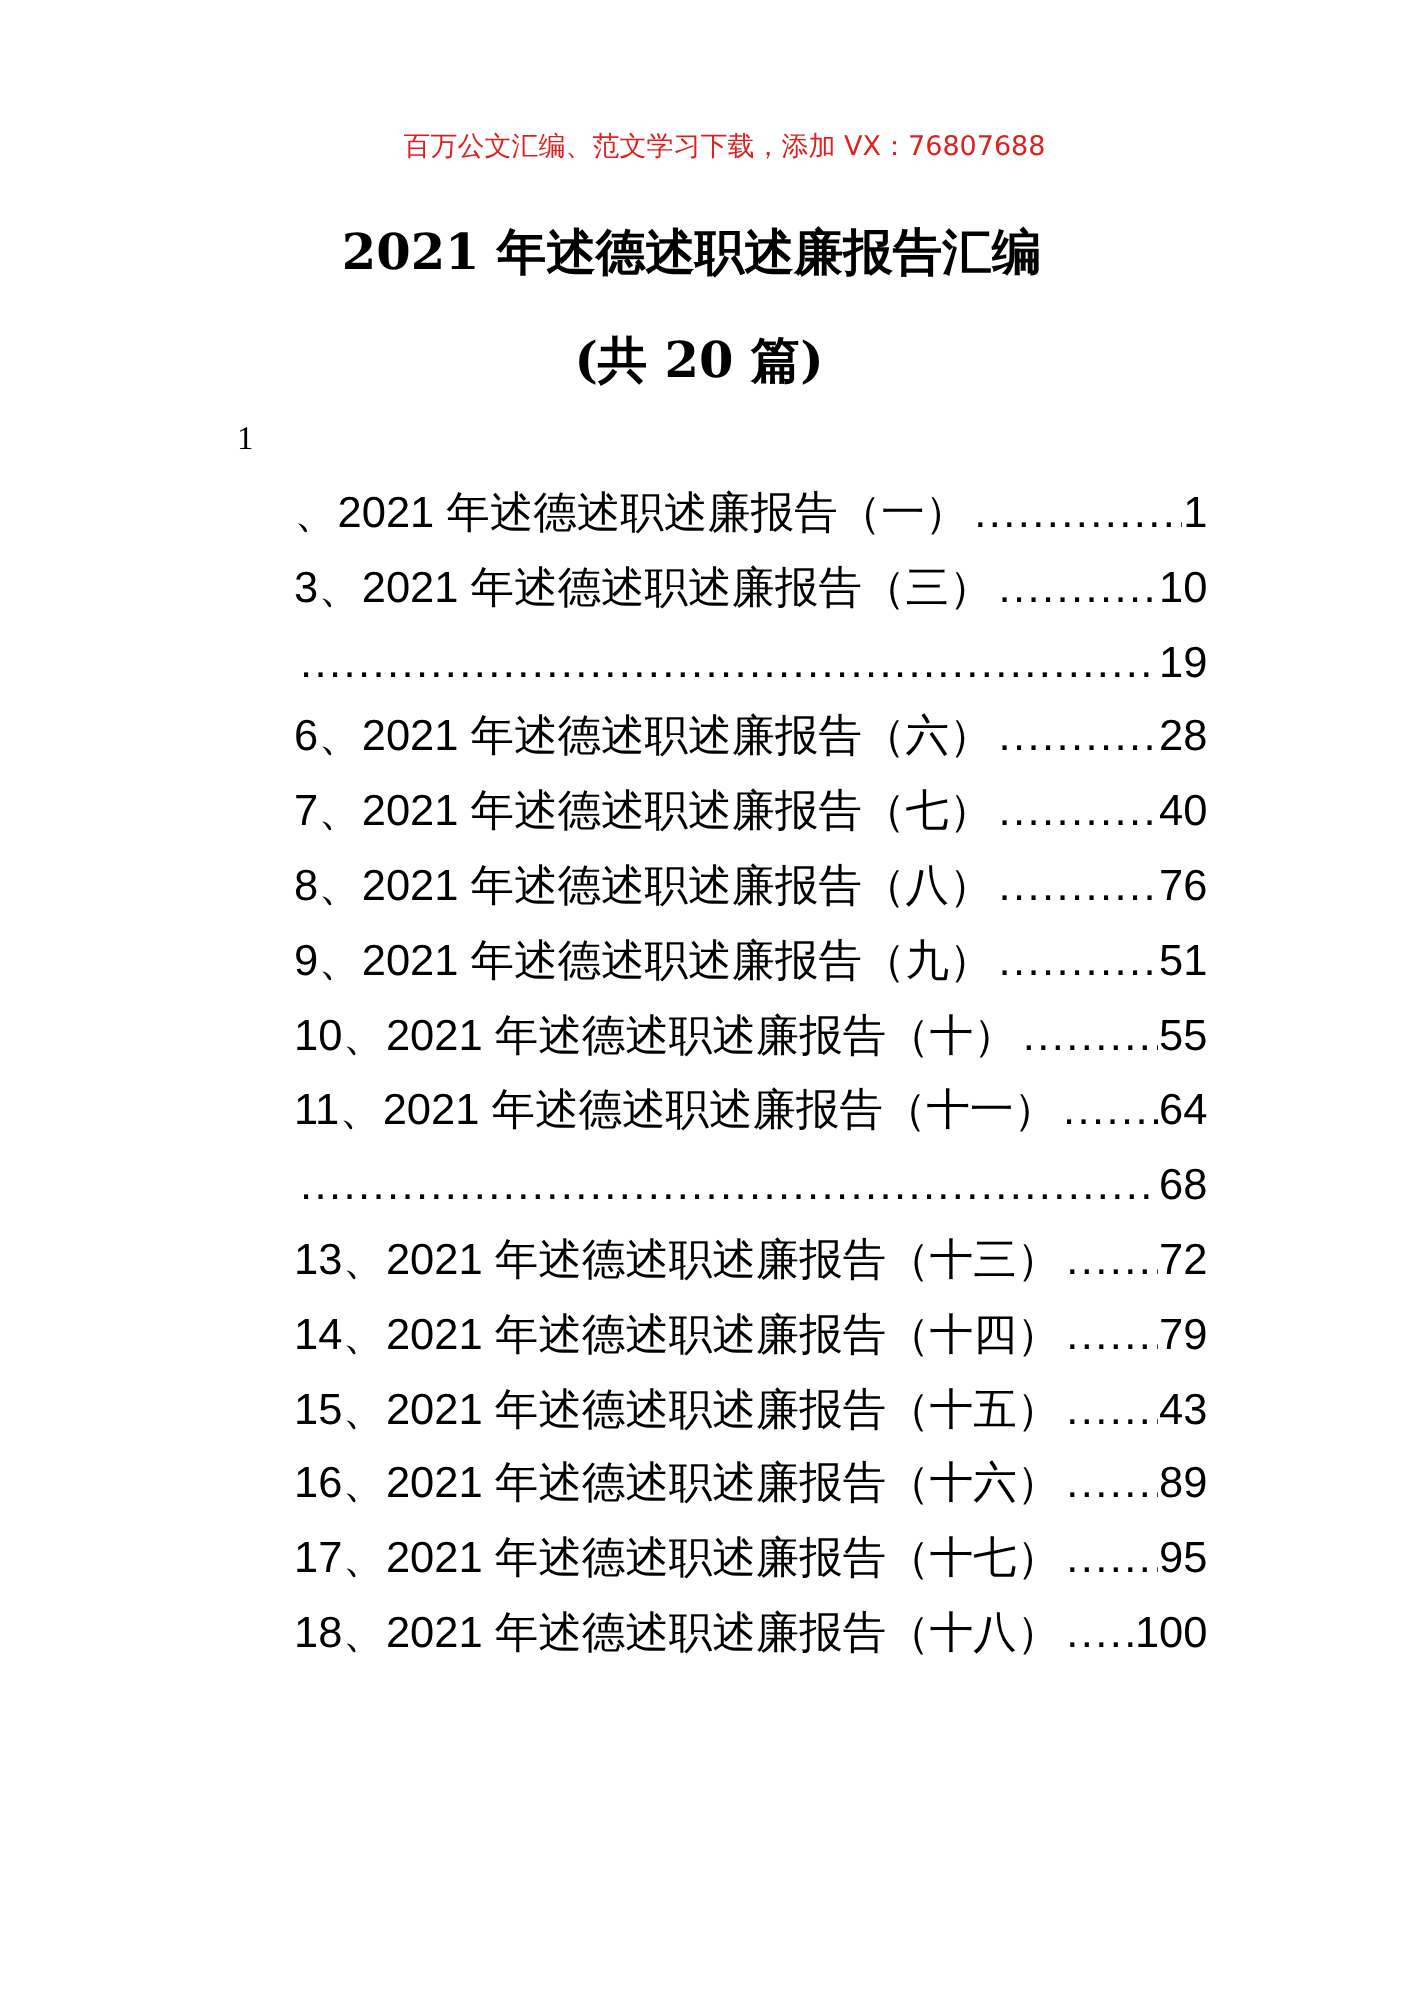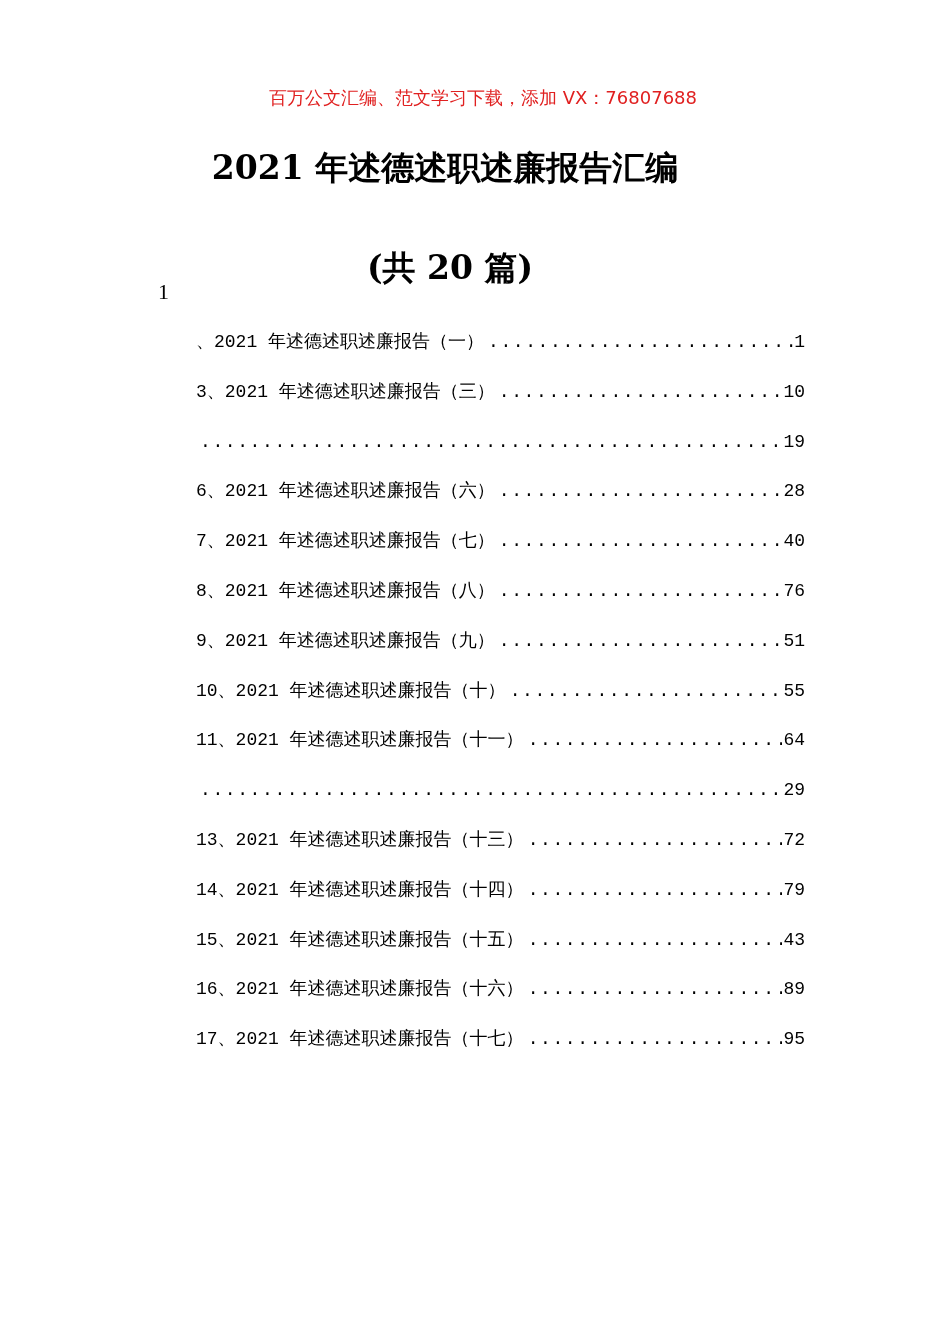--- a/index.html
+++ b/index.html
@@ -23,31 +23,31 @@
       text-align: center;
       font-family: "DejaVu Sans", sans-serif;
       font-size: 18px;
       color: #e02020;
       letter-spacing: 0px;
       line-height: 28px;
       white-space: nowrap;
     }
     .title {
       position: absolute;
-      left: 0;
+      left: 16px;
       width: 890px;
       text-align: center;
       font-family: "DejaVu Serif", serif;
       font-weight: bold;
       font-size: 33px;
       line-height: 44px;
       white-space: nowrap;
     }
     .title.line1 { top: 146px; }
-    .title.line2 { top: 218px; width: 900px; margin-top: 28px; }
+    .title.line2 { top: 218px; width: 900px; }
     .stray-number {
       position: absolute;
       top: 278px;
       left: 158px;
       font-family: "Liberation Serif", serif;
       font-size: 22px;
       line-height: 28px;
     }
     .toc {
       position: absolute;
@@ -55,22 +55,22 @@
       left: 196px;
       width: 609px;
       margin: 0;
       padding: 0;
       list-style: none;
     }
     .toc-item {
       display: flex;
       align-items: baseline;
       height: 49.8px;
-      font-family: Liberation Mono, monospace;
-      font-size: 18px;
+      font-family: Liberation Sans, sans-serif;
+      font-size: 29px;
       line-height: 40px;
       white-space: nowrap;
       cursor: pointer;
       justify-content: center;
     }
     .toc-item .label {
       flex: 0 0 auto;
     }
     .toc-item .leader {
       flex: 1 1 auto;
@@ -137,21 +137,21 @@
       <span class="leader"></span>
       <span class="page">55</span>
     </li>
   <li class="toc-item">
       <span class="label">11、2021 年述德述职述廉报告（十一）</span>
       <span class="leader"></span>
       <span class="page">64</span>
     </li>
   <li class="toc-item">
       <span class="leader"></span>
-      <span class="page">29</span>
+      <span class="page">68</span>
     </li>
   <li class="toc-item">
       <span class="label">13、2021 年述德述职述廉报告（十三）</span>
       <span class="leader"></span>
       <span class="page">72</span>
     </li>
   <li class="toc-item">
       <span class="label">14、2021 年述德述职述廉报告（十四）</span>
       <span class="leader"></span>
       <span class="page">79</span>
@@ -164,13 +164,18 @@
   <li class="toc-item">
       <span class="label">16、2021 年述德述职述廉报告（十六）</span>
       <span class="leader"></span>
       <span class="page">89</span>
     </li>
   <li class="toc-item">
       <span class="label">17、2021 年述德述职述廉报告（十七）</span>
       <span class="leader"></span>
       <span class="page">95</span>
     </li>
+  <li class="toc-item">
+      <span class="label">18、2021 年述德述职述廉报告（十八）</span>
+      <span class="leader"></span>
+      <span class="page">100</span>
+    </li>
 </ul>
 
 </body></html>

